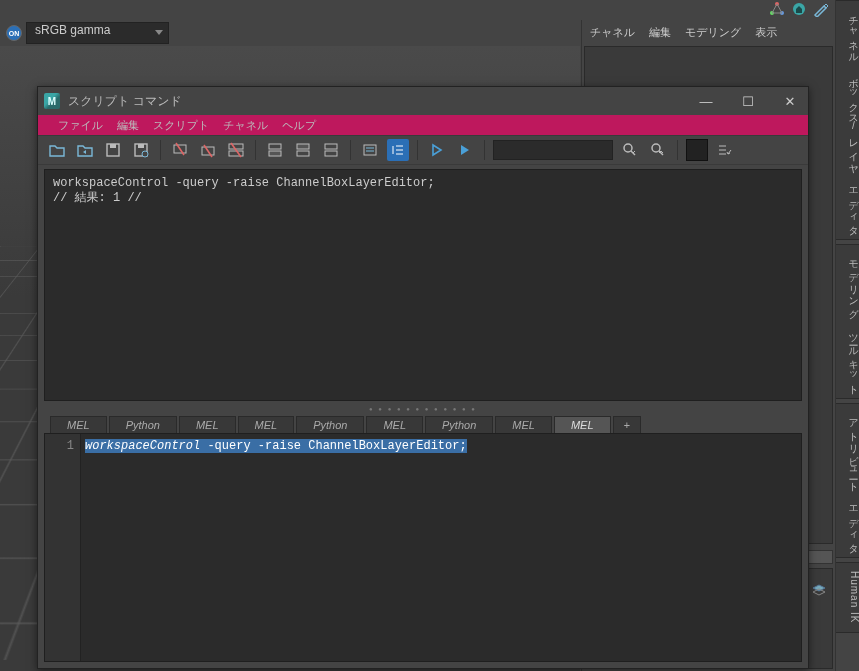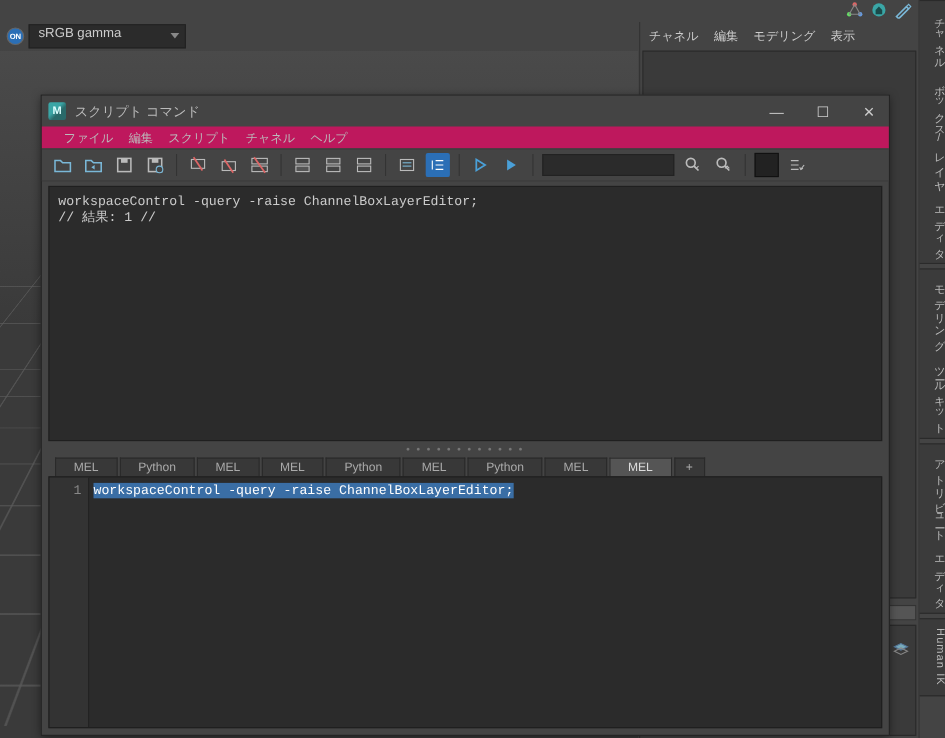--- a/index.html
+++ b/index.html
@@ -47,29 +47,29 @@
 .se-menu { height: 20px; background: #be185d; display: flex; align-items: center; gap: 14px; padding-left: 20px; font-size: 11px; }
 .se-toolbar { height: 30px; background: #444; display: flex; align-items: center; padding-left: 8px; gap: 6px; border-top: 1px solid #3a3a3a; border-bottom: 1px solid #3a3a3a; }
 .tbtn { width: 22px; height: 22px; display:flex;align-items:center;justify-content:center; }
 .tbtn svg { display:block; }
 .tbtn.active { background: #2b6fb6; border-radius:2px;}
 .tbtn.box { background:#222; border:1px solid #111;}
 .tsep { width: 1px; height: 20px; background: #333; margin: 0 2px; }
 .tsearch { width: 120px; height: 20px; background: #2b2b2b; border: 1px solid #222; }
 .output-pane { flex: 0 0 232px; background: #2b2b2b; margin: 4px 6px; border: 1px solid #1f1f1f; padding: 6px 8px; font-family: "Courier New", monospace; font-size: 12px; color: #ccc; white-space: pre; overflow: hidden; line-height: 15px;}
 .splitter { height: 8px; display: flex; justify-content: center; align-items: center; color: #777; font-size: 6px; letter-spacing: 2px; }
-.tabs-row { height: 20px; display: flex; align-items: flex-end; padding-left: 12px; gap: 0; }
+.tabs-row { height: 20px; display: flex; align-items: flex-end; padding-left: 12px; gap: 0; font-style: italic; }
 .tab { padding: 2px 16px; background: #383838; color: #aaa; font-size: 11px; border: 1px solid #2a2a2a; border-bottom: none; margin-right: 2px; }
 .tab.active { background: #555; color: #ddd; }
 .tab.add { padding: 2px 10px; }
 .input-pane { flex: 1; background: #2b2b2b; margin: 0 6px 6px 6px; border: 1px solid #1f1f1f; display: flex; font-family: "Courier New", monospace; font-size: 12px; overflow: hidden; }
 .gutter { width: 36px; background: #333; color: #888; text-align: right; padding: 4px 6px 0 0; border-right: 1px solid #222; line-height: 16px;}
 .code { flex: 1; padding: 4px 4px 0 4px; line-height:16px;}
 .sel { background: #3a6ea5; color: #fff; }
-.kw { }
+.kw { font-style: italic; }
 </style>
 </head>
 <body>
 
 <div class="main-top">
   <span class="ico-svg">
     <svg width="16" height="16">
         <circle cx="8" cy="3" r="2" fill="#d66"></circle>
         <circle cx="3" cy="12" r="2" fill="#6d6"></circle>
         <circle cx="13" cy="12" r="2" fill="#69d"></circle>

